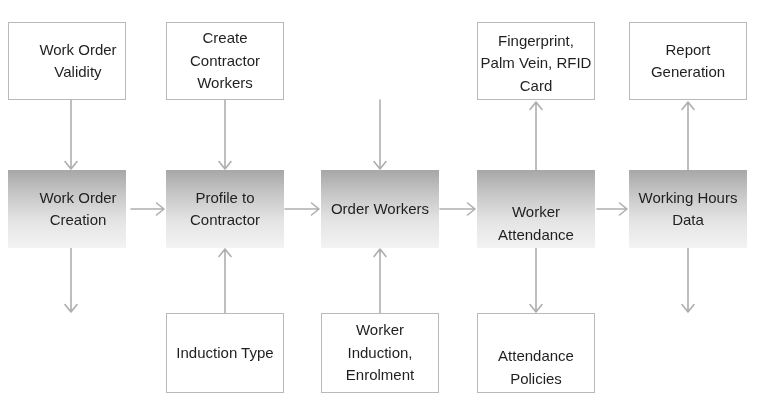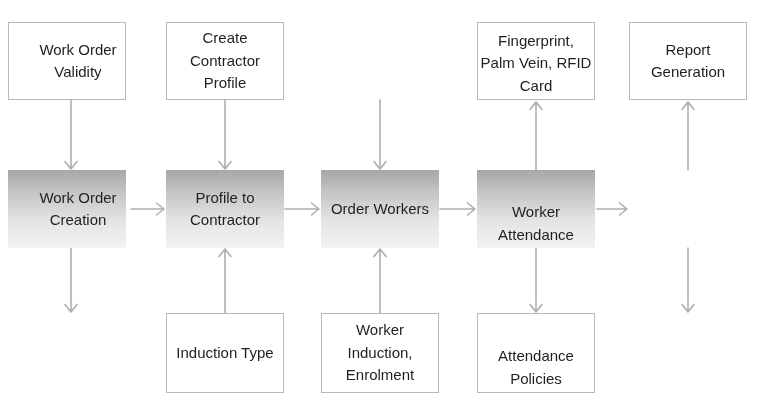--- a/index.html
+++ b/index.html
@@ -73,21 +73,21 @@
     <path d="M597,209 L627,209 M619.5,203 L627,209 L619.5,215"></path>
   </svg>
 
   <div class="node plain row-top col-1">
     <span class="label">Work Order
 Validity</span>
   </div>
   <div class="node plain row-top col-2">
     <span class="label">Create
 Contractor
-Profile</span>
+Workers</span>
   </div>
   <div class="node plain row-top col-4">
     <span class="label">Fingerprint,
 Palm Vein, RFID
 Card</span>
   </div>
   <div class="node plain row-top col-5">
     <span class="label">Report
 Generation</span>
   </div>
@@ -100,20 +100,24 @@
     <span class="label">Profile to
 Contractor</span>
   </div>
   <div class="node grad row-mid col-3">
     <span class="label">Order Workers</span>
   </div>
   <div class="node grad row-mid col-4">
     <span class="label">Worker
 Attendance</span>
   </div>
+  <div class="node grad row-mid col-5">
+    <span class="label">Working Hours
+Data</span>
+  </div>
 
   <div class="node plain row-bottom col-2">
     <span class="label">Induction Type</span>
   </div>
   <div class="node plain row-bottom col-3">
     <span class="label">Worker
 Induction,
 Enrolment</span>
   </div>
   <div class="node plain row-bottom col-4">

